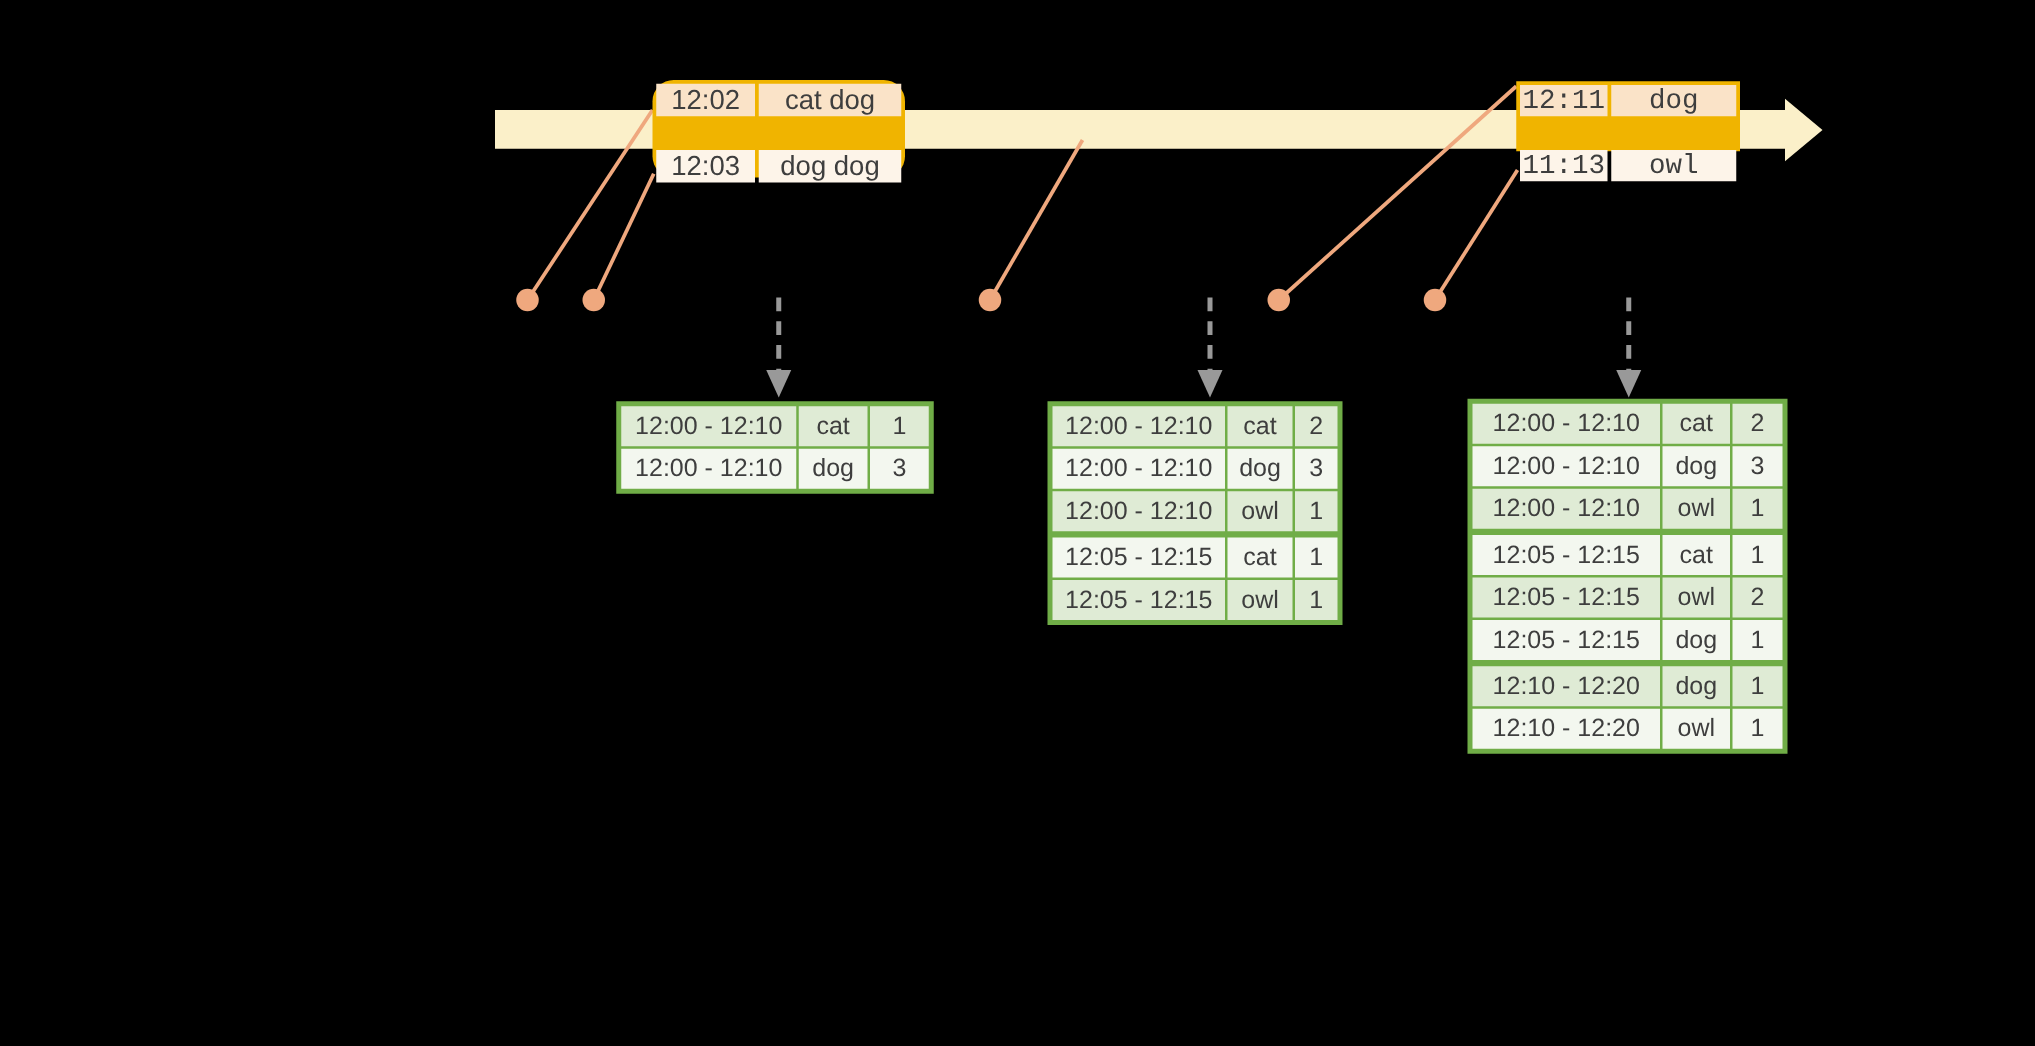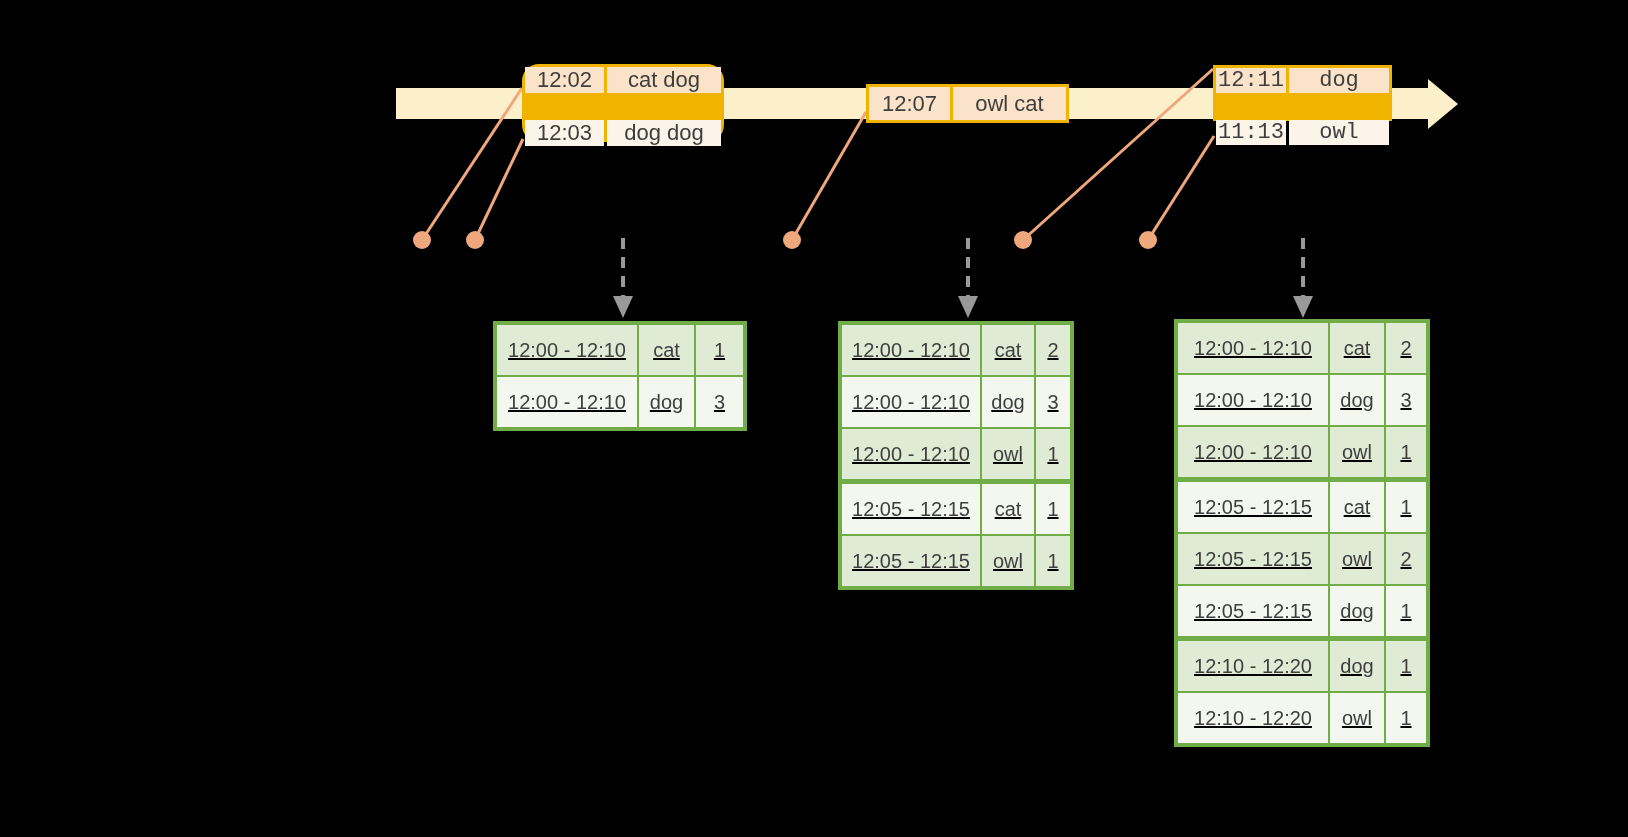--- a/index.html
+++ b/index.html
@@ -22,21 +22,21 @@
   .trig-head{fill:var(--gray);}
   
   .etable{position:absolute;z-index:3;background:var(--gold);display:grid;gap:3px;padding:3px;box-sizing:border-box;}
   .etable .cell{display:flex;align-items:center;justify-content:center;font-size:22px;color:var(--text);}
   #etable1{left:522px;top:64px;width:202px;height:78px;grid-template-columns:79px 1fr;grid-template-rows:1fr 1fr;border-radius:17px;}
   #etable2{left:866px;top:84px;width:203px;height:39px;grid-template-columns:81px 1fr;grid-template-rows:1fr;}
   #etable3{left:1213px;top:65px;width:179px;height:56px;grid-template-columns:70px 1fr;grid-template-rows:1fr 1fr;font-family:Liberation Mono, monospace;}
   .peach{background:var(--peach);} .cream{background:var(--cream);margin-top:24px;}
   
   .gtable{position:absolute;z-index:3;background:var(--green);padding:4px;box-sizing:border-box;}
-  .grow{display:grid;gap:2px;height:50px;text-decoration:underline;}
+  .grow{display:grid;gap:2px;height:32px;}
   .grow+.grow{margin-top:2px;}
   .grow.thick{margin-top:5px;}
   #gtable1{left:493px;top:321px;width:254px;}
   #gtable1 .grow{grid-template-columns:140px 55px 47px;}
   #gtable2{left:838px;top:321px;width:236px;}
   #gtable2 .grow{grid-template-columns:138px 52px 34px;}
   #gtable3{left:1174px;top:319px;width:256px;}
   #gtable3 .grow{grid-template-columns:150px 54px 40px;}
   .gcell{display:flex;align-items:center;justify-content:center;font-size:20px;color:var(--text);}
   .tint{background:var(--green_tint);} .lite{background:var(--green_lite);}
@@ -68,24 +68,20 @@
     <polygon class="trig-head" points="1293,296 1313,296 1303,318"></polygon>
   </svg>
 
   <div class="etable" id="etable1">
     <div class="cell peach">12:02</div>
     <div class="cell peach">cat dog</div>
     <div class="cell cream">12:03</div>
     <div class="cell cream">dog dog</div>
   </div>
 
-  <div class="etable" id="etable2">
-    <div class="cell peach">12:07</div>
-    <div class="cell peach">owl cat</div>
-  </div>
 
   <div class="etable" id="etable3">
     <div class="cell peach">12:11</div>
     <div class="cell peach">dog</div>
     <div class="cell cream">11:13</div>
     <div class="cell cream">owl</div>
   </div>
 
   <div class="gtable" id="gtable1">
     <div class="grow">

